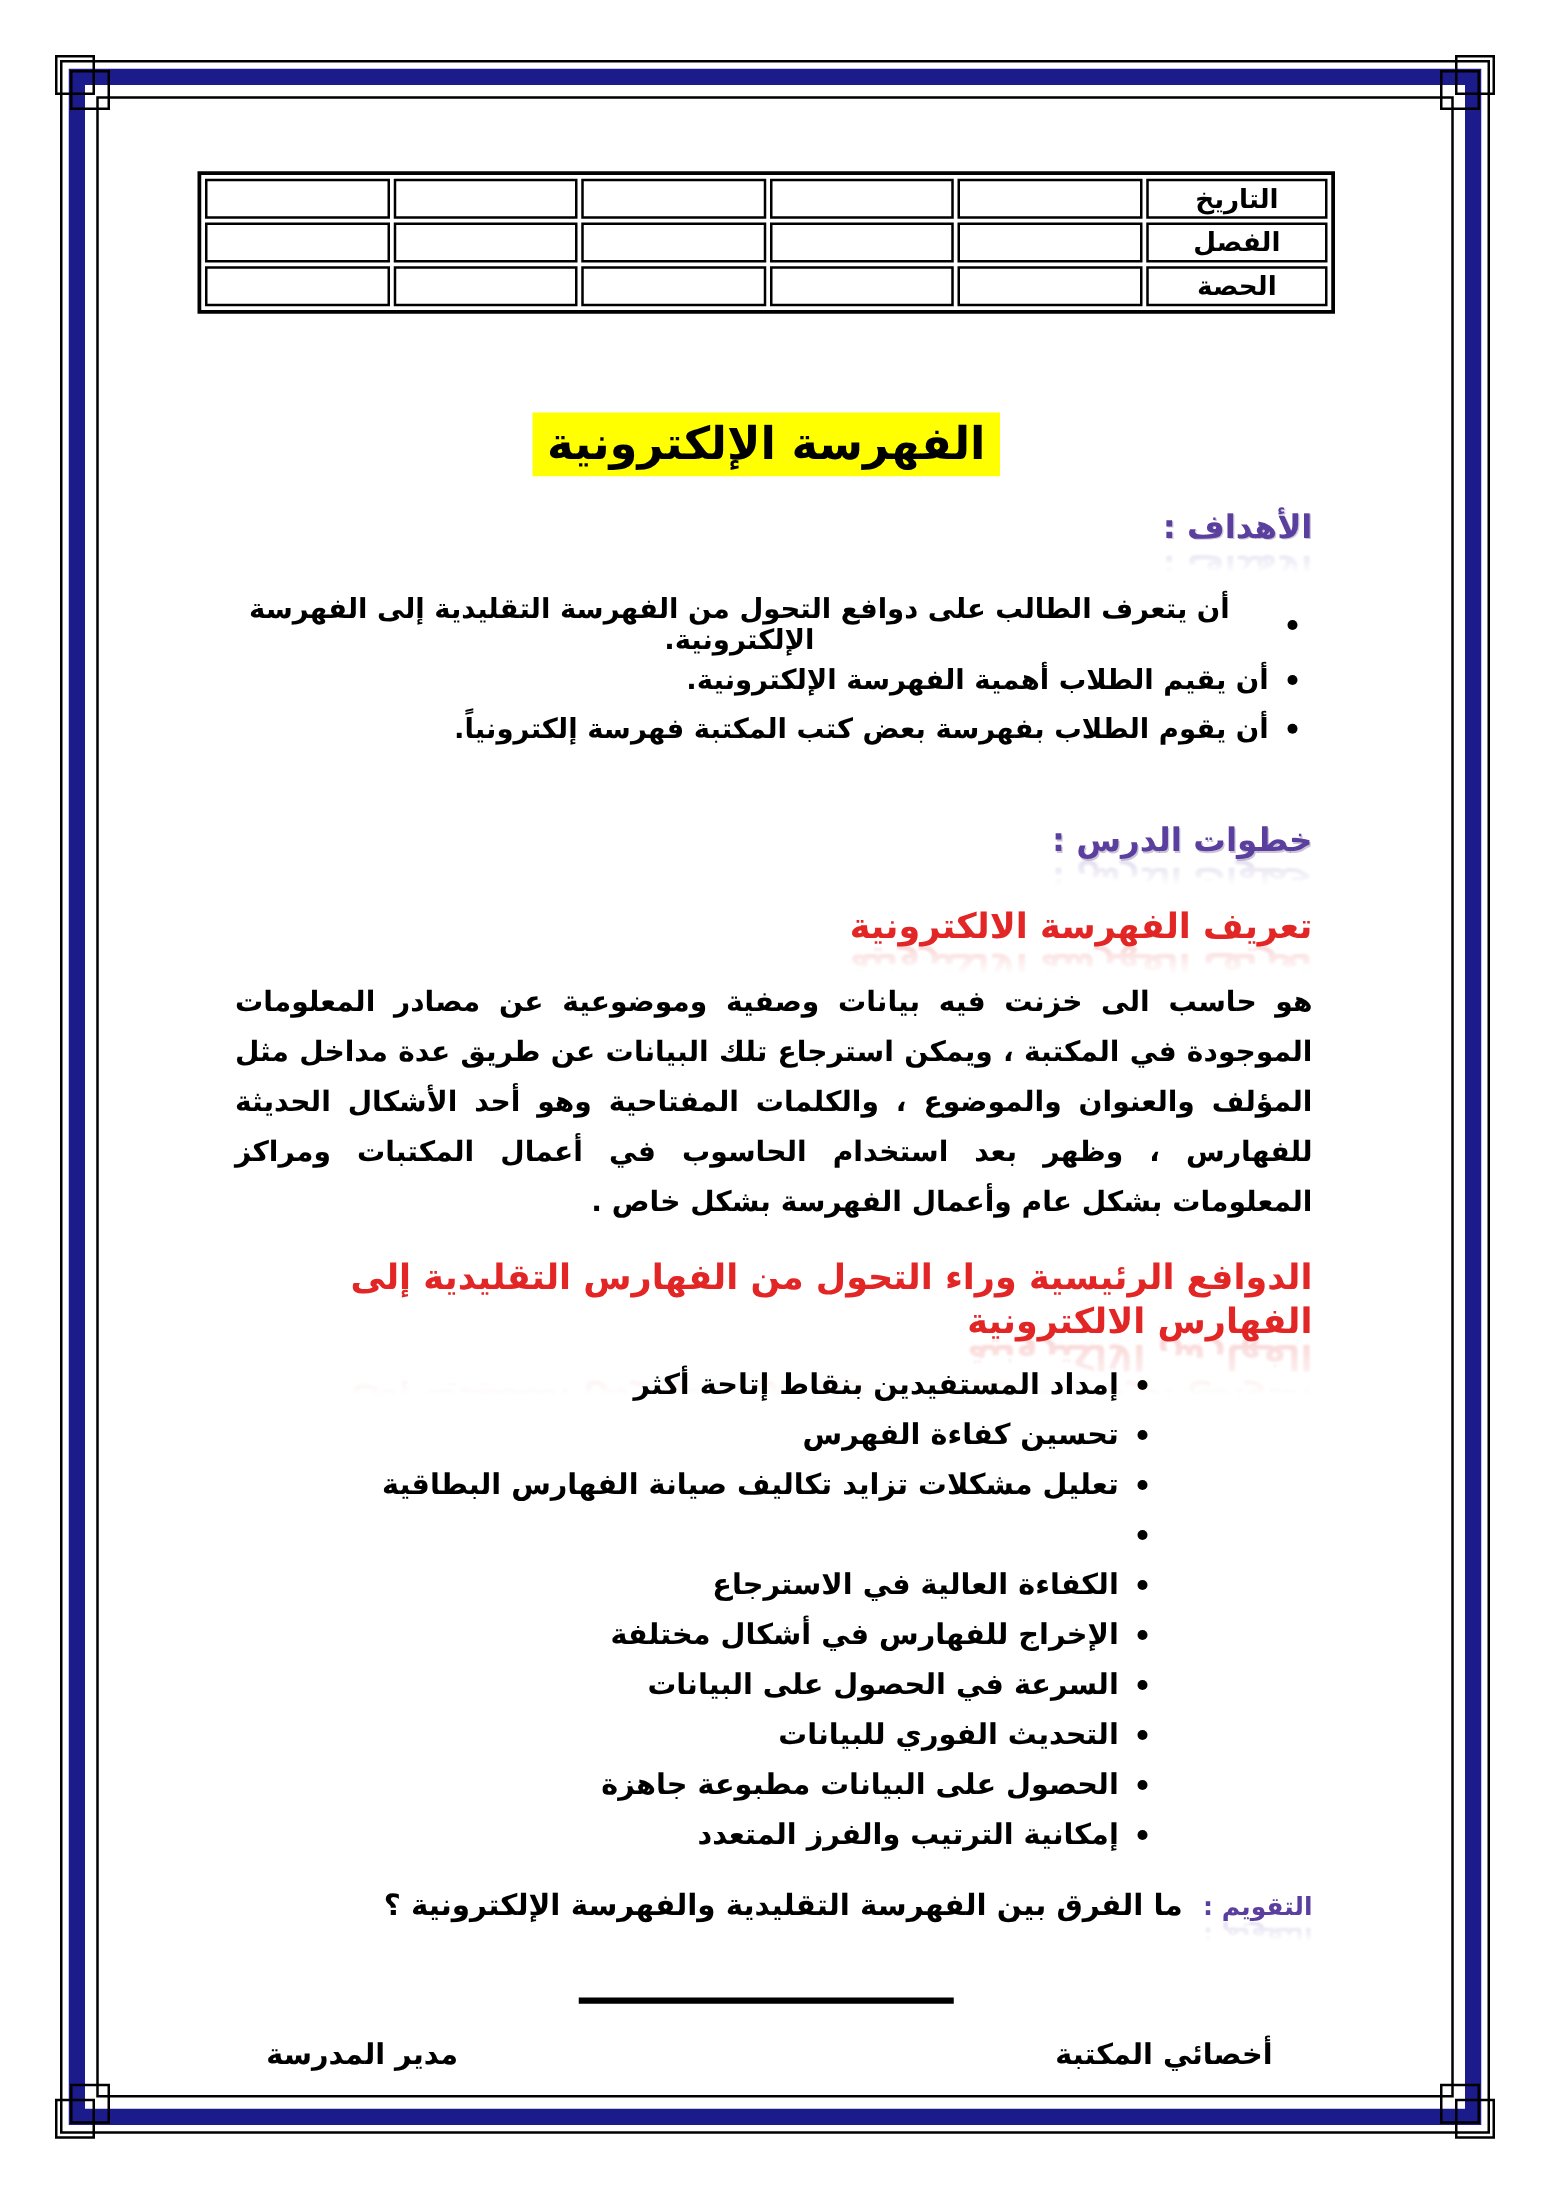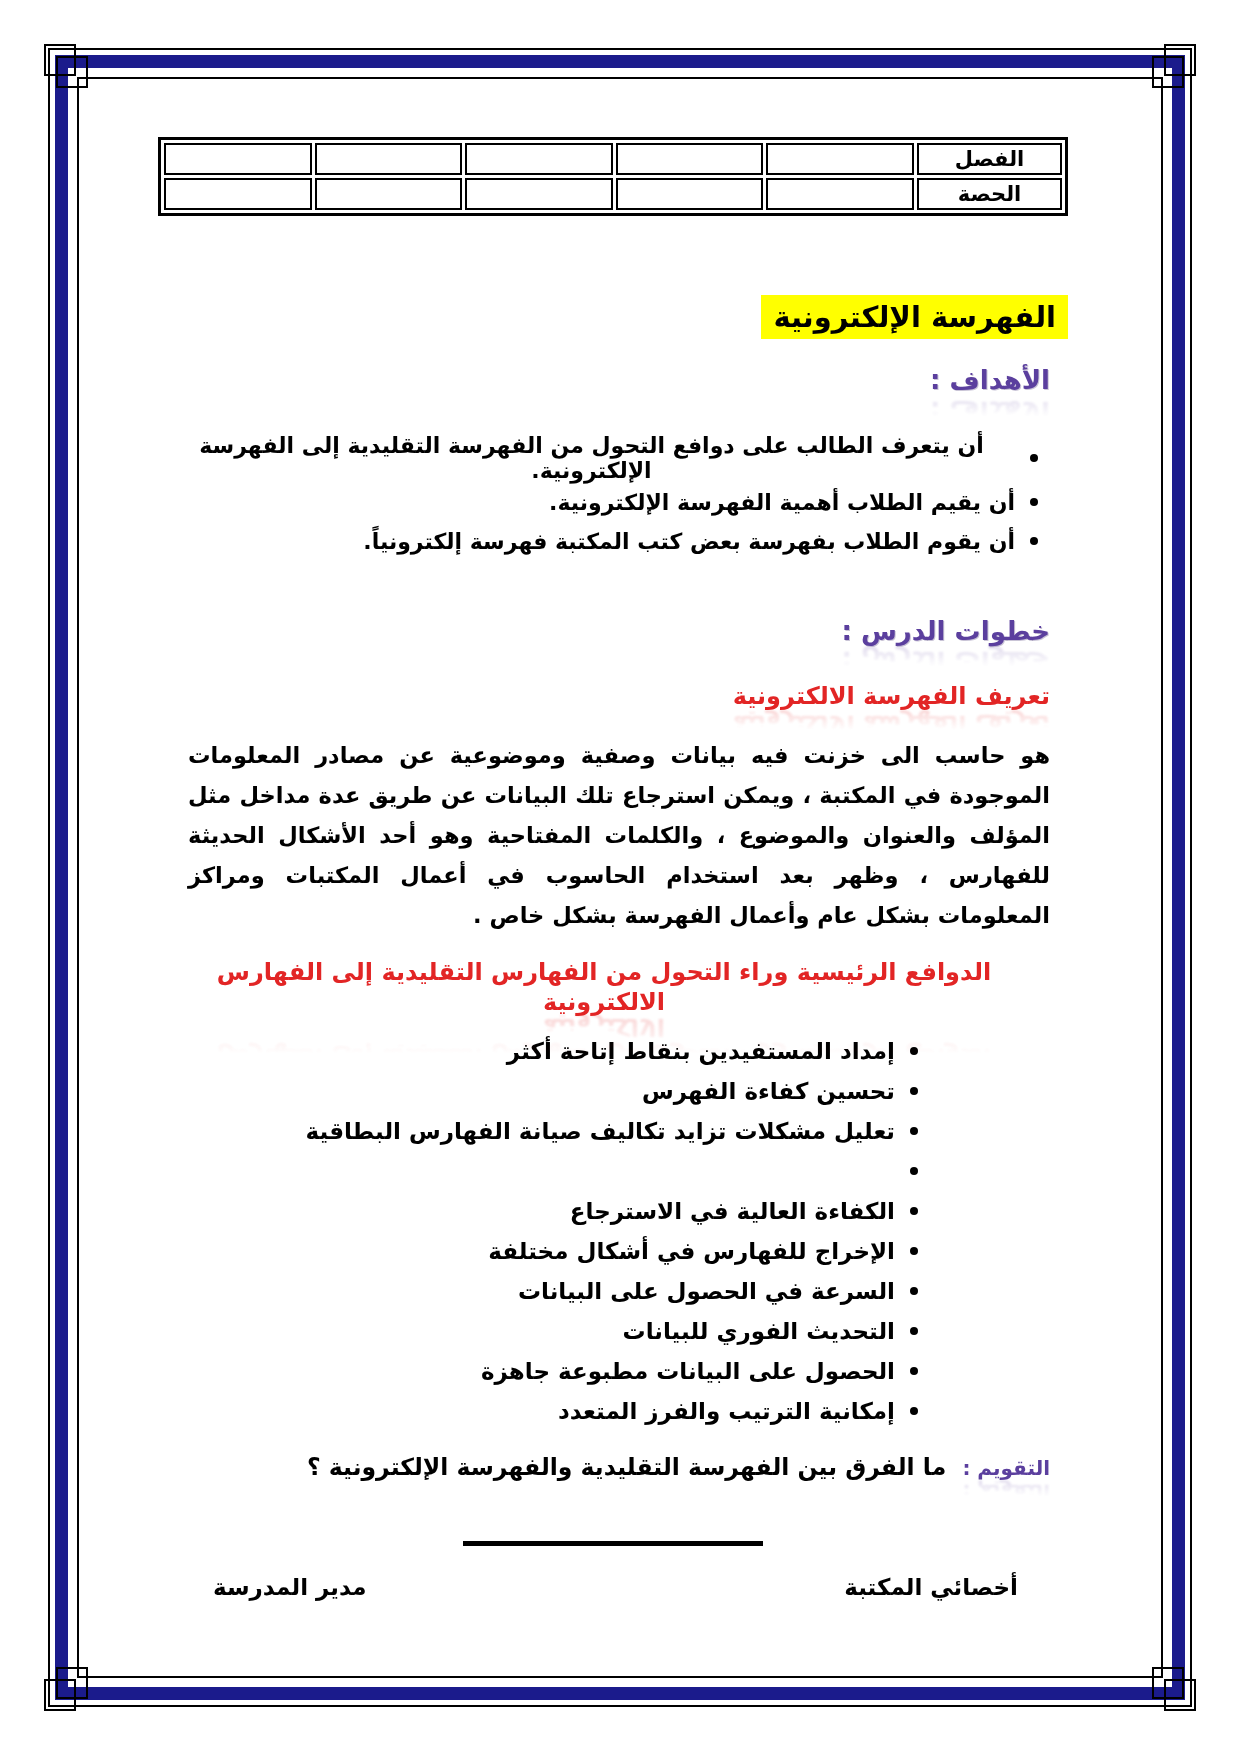--- a/index.html
+++ b/index.html
@@ -27,34 +27,34 @@
   
   .content{position:absolute;top:0;right:172px;width:910px;direction:rtl;text-align:right;}
   
   table.header-table{
     width:910px;margin-top:137px;border-collapse:separate;border-spacing:3px;
     border:3px solid #000;table-layout:fixed;background:#fff;
   }
   table.header-table td{border:2px solid #000;height:26px;background:#fff;}
   td.label-cell{font-size:21px;text-align:center;vertical-align:middle;padding:1px 4px;}
   
-  .title-wrap{margin-top:84px;text-align:right;font-size:29px;}
+  .title-wrap{margin-top:84px;text-align:center;font-size:36px;}
   .highlight{background:var(--highlight_yellow,#ffff00);padding:5px 12px;}
   
   .wordart{position:relative;display:inline-block;line-height:1.25;}
   .wordart .mirror{
     position:absolute;top:92%;right:0;left:0;transform:scaleY(-1);
     opacity:.22;filter:blur(1px);pointer-events:none;
     -webkit-mask-image:linear-gradient(to bottom,rgba(0,0,0,0) 30%,rgba(0,0,0,.9) 100%);
             mask-image:linear-gradient(to bottom,rgba(0,0,0,0) 30%,rgba(0,0,0,.9) 100%);
   }
   .purplehead{margin-top:30px;font-size:26px;color:var(--heading_purple,#5b3f9e);}
   .purplehead .txt{text-shadow:1px 1px 0 rgba(40,20,90,.25);}
   .steps-head{margin-top:24px;}
-  .redhead{margin-top:34px;font-size:24px;color:var(--heading_red,#e22525);text-align:center;}
+  .redhead{margin-top:34px;font-size:28px;color:var(--heading_red,#e22525);}
   .redhead.motives{margin-top:22px;}
   
   .blist{margin-top:36px;}
   .blist .item{display:flex;align-items:center;min-height:39px;}
   .blist .dot{width:8px;height:8px;border-radius:50%;background:#000;flex:0 0 8px;margin-left:15px;}
   .blist .itxt{font-size:22px;}
   .list1{margin-right:30px;margin-left:10px;text-align:center;}
   .list2{margin-top:14px;margin-right:150px;margin-left:0;}
   .list2 .item{min-height:40px;}
   .list2 .itxt{font-size:23px;}
@@ -101,20 +101,28 @@
     <table class="header-table">
       <colgroup>
         <col style="width:145px">
           <col>
           <col>
           <col>
           <col>
           <col>
       </colgroup>
       <tbody>
+          <tr>
+        <td class="label-cell">التاريخ</td>
+        <td class="empty-cell"></td>
+        <td class="empty-cell"></td>
+        <td class="empty-cell"></td>
+        <td class="empty-cell"></td>
+        <td class="empty-cell"></td>
+      </tr>
       <tr>
         <td class="label-cell">الفصل</td>
         <td class="empty-cell"></td>
         <td class="empty-cell"></td>
         <td class="empty-cell"></td>
         <td class="empty-cell"></td>
         <td class="empty-cell"></td>
       </tr>
       <tr>
         <td class="label-cell">الحصة</td>

